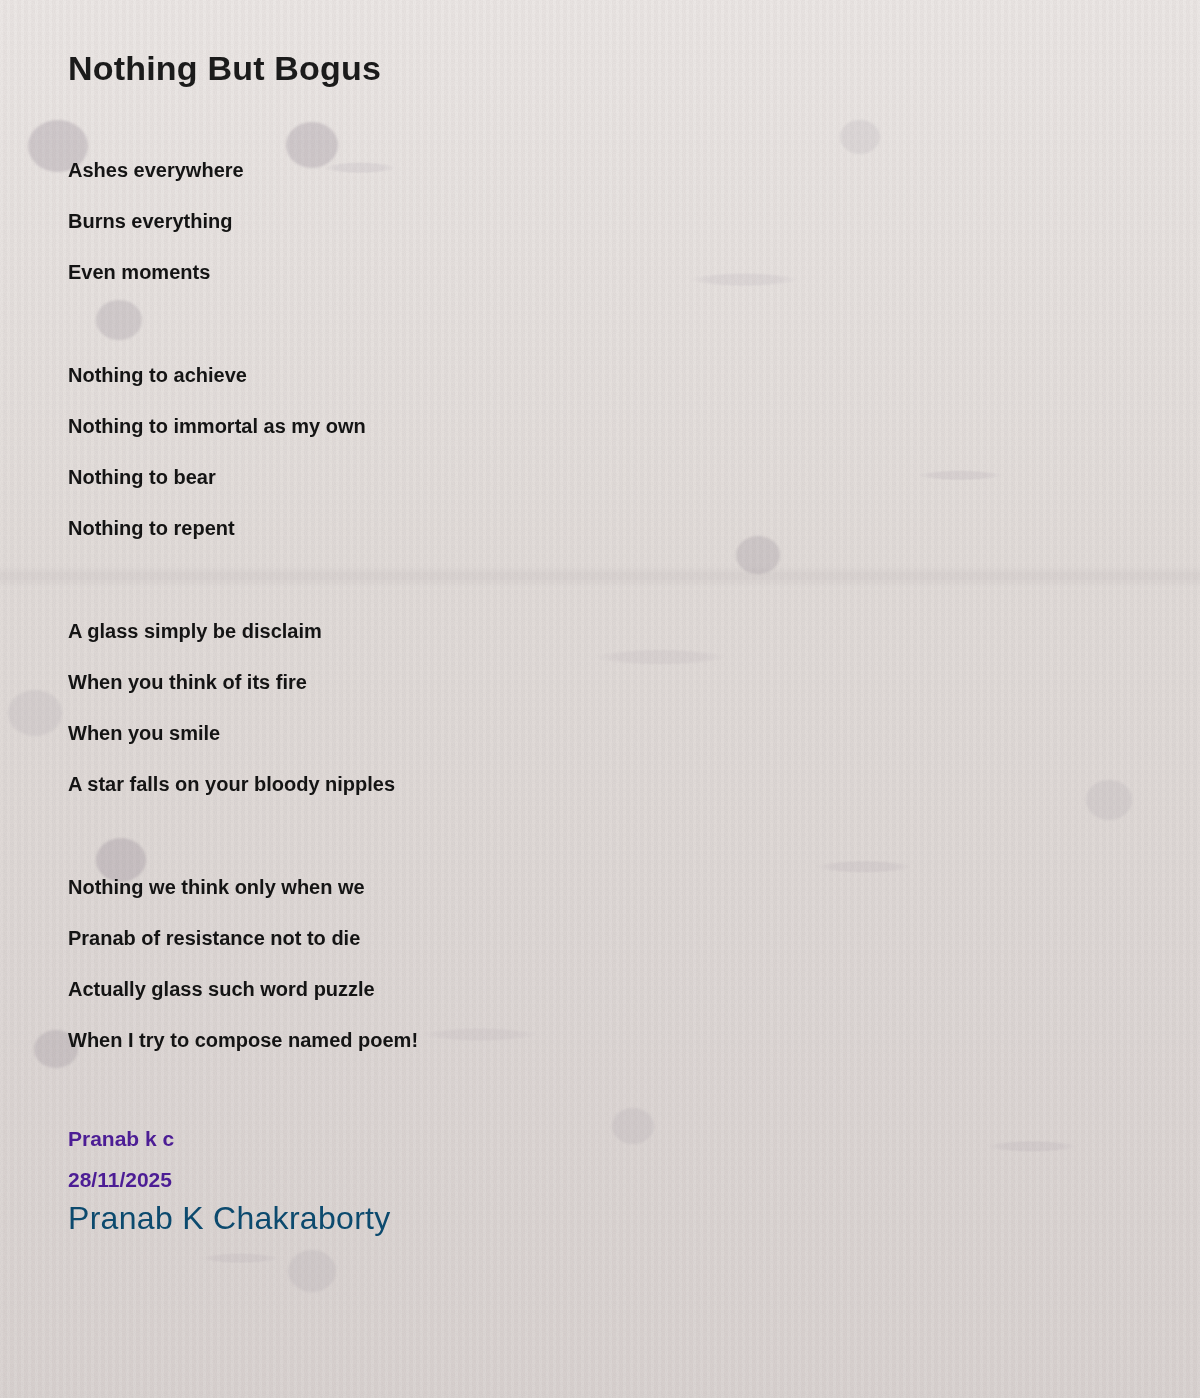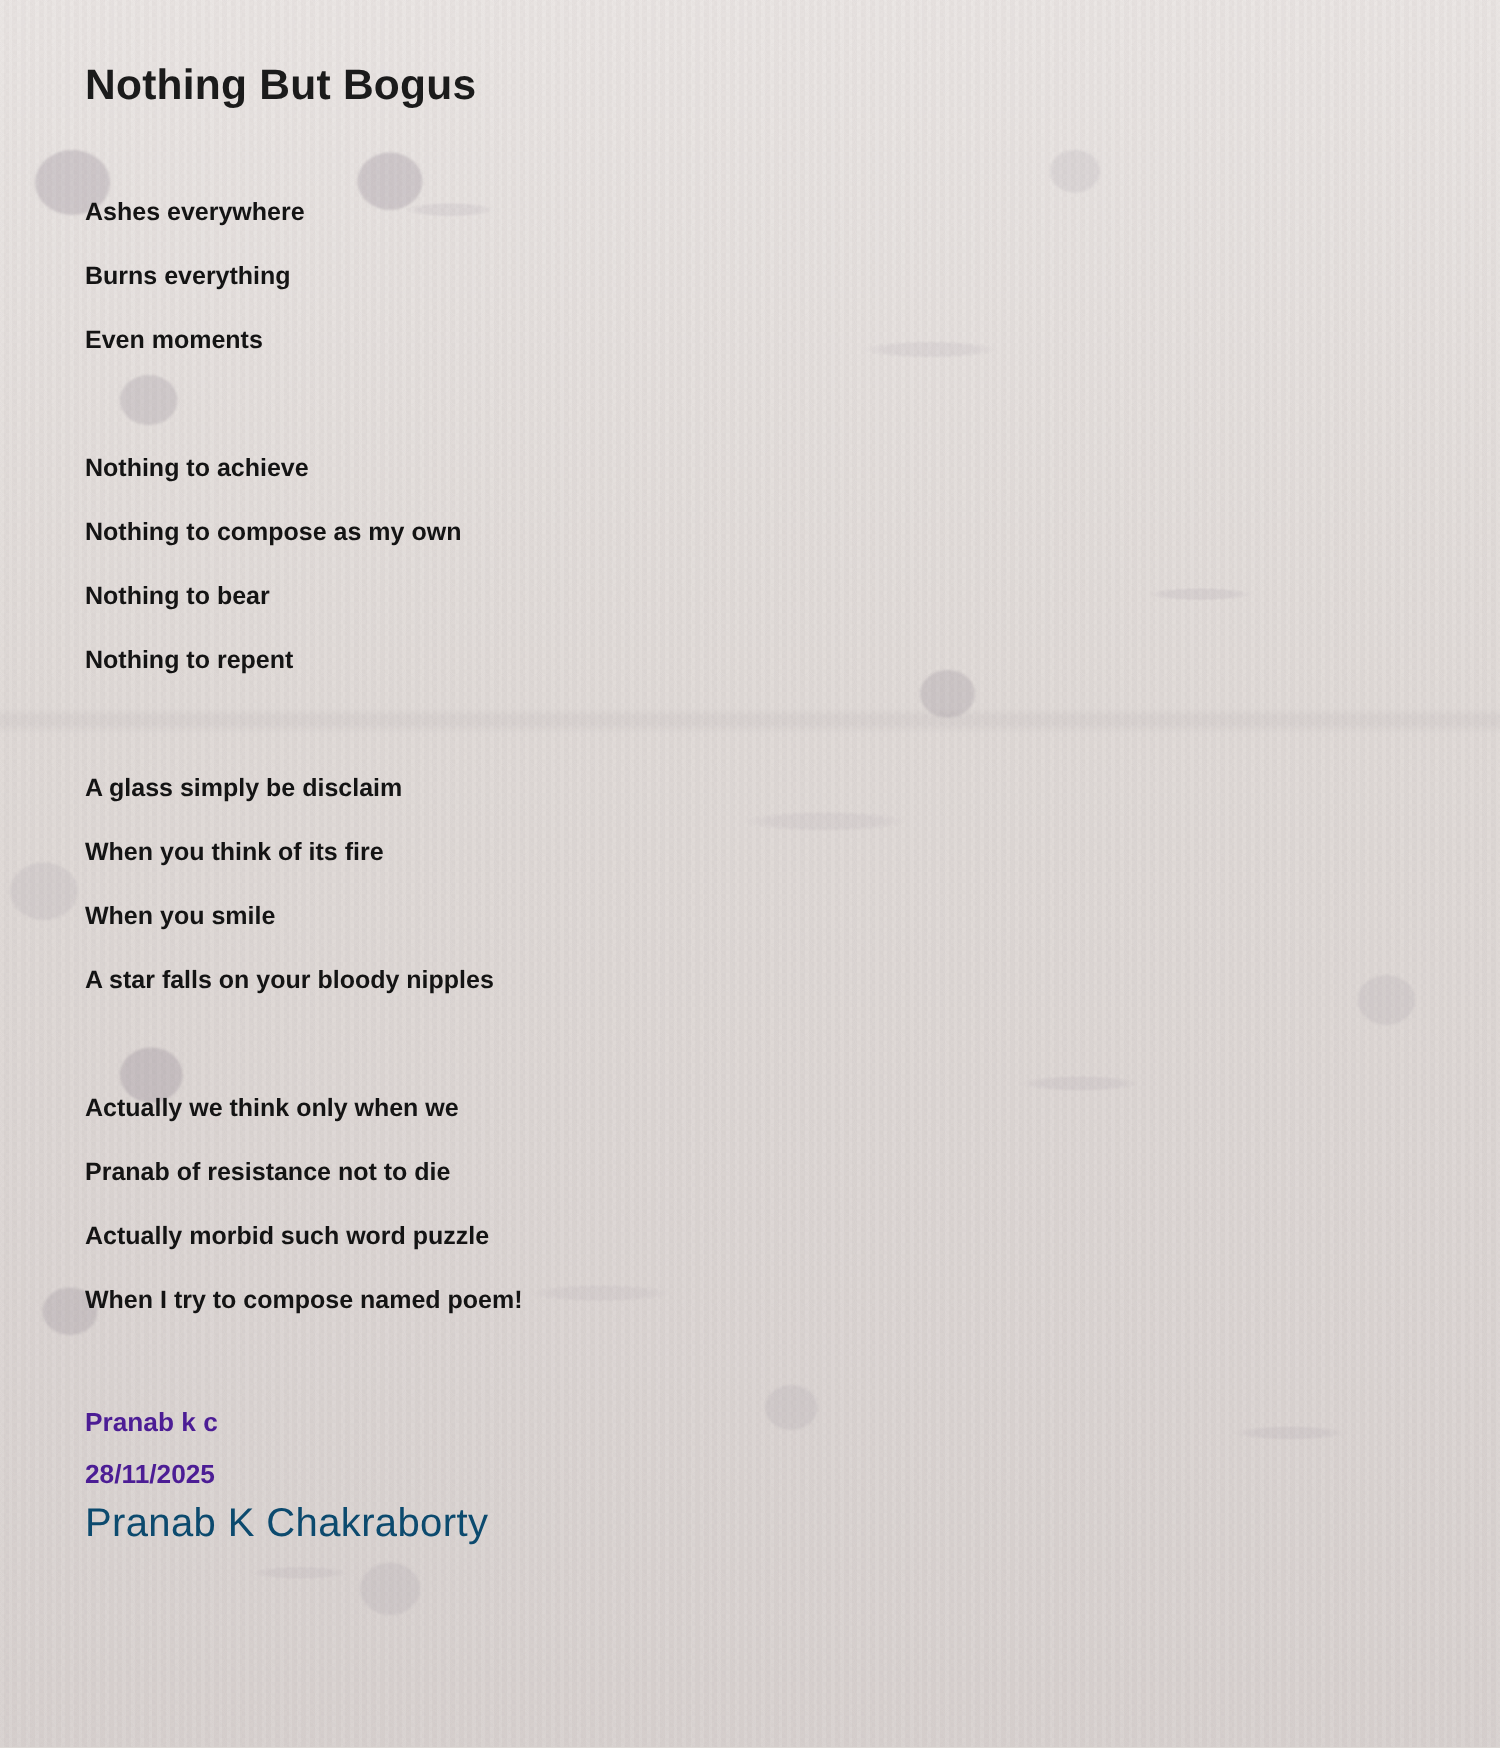--- a/index.html
+++ b/index.html
@@ -154,36 +154,36 @@
     <h1 id="poem-title">Nothing But Bogus</h1>
 
     <div class="stanza">
       <div class="line">Ashes everywhere</div>
       <div class="line">Burns everything</div>
       <div class="line">Even moments</div>
     </div>
 
     <div class="stanza">
       <div class="line">Nothing to achieve</div>
-      <div class="line">Nothing to compose as my own</div>
+      <div class="line">Nothing to immortal as my own</div>
       <div class="line">Nothing to bear</div>
       <div class="line">Nothing to repent</div>
     </div>
 
     <div class="stanza">
       <div class="line">A glass simply be disclaim</div>
       <div class="line">When you think of its fire</div>
       <div class="line">When you smile</div>
       <div class="line">A star falls on your bloody nipples</div>
     </div>
 
     <div class="stanza">
-      <div class="line">Actually we think only when we</div>
+      <div class="line">Nothing we think only when we</div>
       <div class="line">Pranab of resistance not to die</div>
-      <div class="line">Actually morbid such word puzzle</div>
+      <div class="line">Actually glass such word puzzle</div>
       <div class="line">When I try to compose named poem!</div>
     </div>
 
     <div class="signature-block">
       <div class="sig-line">Pranab k c</div>
       <div class="sig-line">28/11/2025</div>
     </div>
 
     <div id="author-name">Pranab K Chakraborty</div>
 

